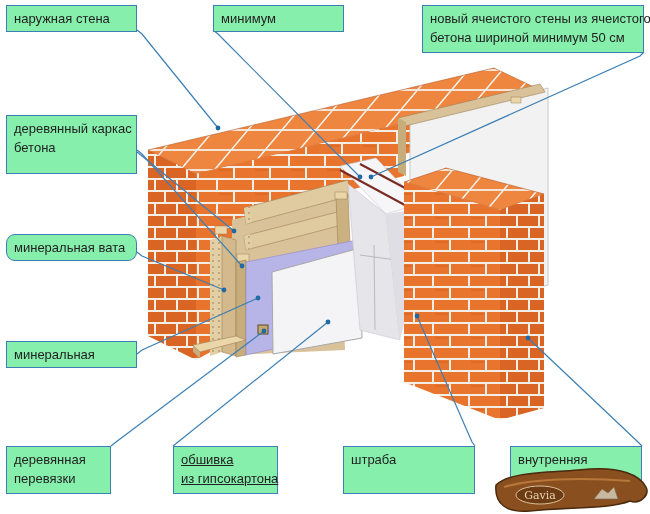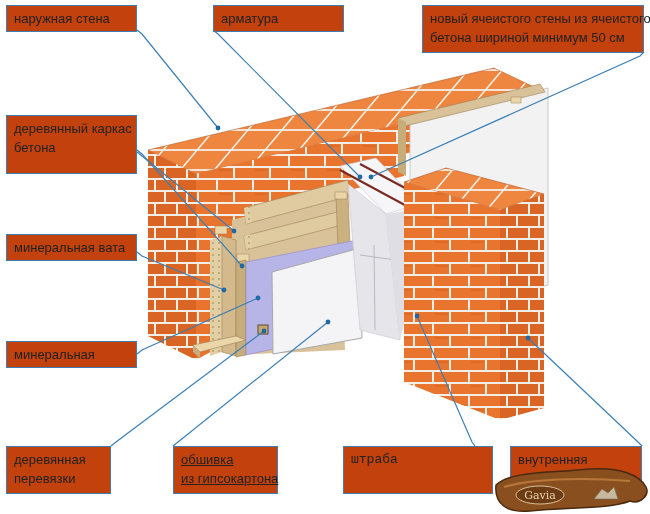--- a/index.html
+++ b/index.html
@@ -1,33 +1,33 @@
 <!DOCTYPE html>
 <html><head>
 <meta charset="utf-8">
 <style>
   html, body { margin: 0; padding: 0; background: #ffffff; }
   body { width: 650px; height: 514px; position: relative; overflow: hidden; font-family: "Liberation Sans", "DejaVu Sans", sans-serif; }
   #scene { position: absolute; left: 0; top: 0; width: 650px; height: 514px; }
   .label-box {
-    position: absolute; background: #c2410c; border: 1.5px solid #3d7fb3;
+    position: absolute; background: #86efac; border: 1.5px solid #3d7fb3;
     box-sizing: border-box; padding: 3px 7px; color: #222;
     font-size: 13px; line-height: 19px; white-space: nowrap;
     font-family: "Liberation Sans", "DejaVu Sans", sans-serif;
   }
   .label-box span { display: block; }
   #lbl-outer { left: 6px; top: 5px; width: 131px; height: 27px; }
   #lbl-armature { left: 213px; top: 5px; width: 131px; height: 27px; }
   #lbl-newfrag { left: 422px; top: 5px; width: 222px; height: 48px; }
   #lbl-frame { left: 6px; top: 115px; width: 131px; height: 59px; }
-  #lbl-wool { left: 6px; top: 234px; width: 131px; height: 27px; }
+  #lbl-wool { left: 6px; top: 234px; width: 131px; height: 27px; border-radius: 9px; }
   #lbl-vapor { left: 6px; top: 341px; width: 131px; height: 27px; }
   #lbl-batten { left: 6px; top: 446px; width: 105px; height: 48px; }
   #lbl-drywall { left: 173px; top: 446px; width: 105px; height: 48px; text-decoration: underline; }
-  #lbl-groove { left: 343px; top: 446px; width: 150px; height: 48px; font-family: Liberation Mono, monospace; }
+  #lbl-groove { left: 343px; top: 446px; width: 132px; height: 48px; }
   #lbl-inner { left: 510px; top: 446px; width: 132px; height: 48px; }
   #logo { position: absolute; left: 490px; top: 465px; width: 160px; height: 49px; }
 </style>
 </head>
 <body>
 
 <svg id="scene" viewBox="0 0 650 514" xmlns="http://www.w3.org/2000/svg">
   <defs>
     <pattern id="brickFront" width="36" height="24" patternUnits="userSpaceOnUse">
       <rect width="36" height="24" fill="#e8742e"></rect>
@@ -131,21 +131,21 @@
     <circle cx="328" cy="322" r="2.4"></circle>
     <circle cx="417" cy="316" r="2.4"></circle>
     <circle cx="528" cy="338" r="2.4"></circle>
   </g>
 </svg>
 
 <div class="label-box" id="lbl-outer">
   <span>наружная стена</span>
 </div>
 <div class="label-box" id="lbl-armature">
-  <span>арматура</span>
+  <span>минимум</span>
 </div>
 <div class="label-box" id="lbl-newfrag">
   <span>новый ячеистого стены из ячеистого</span>
   <span>бетона шириной минимум 50 см</span>
 </div>
 <div class="label-box" id="lbl-frame">
   <span>деревянный каркас</span>
   <span>бетона</span>
 </div>
 <div class="label-box" id="lbl-wool">

